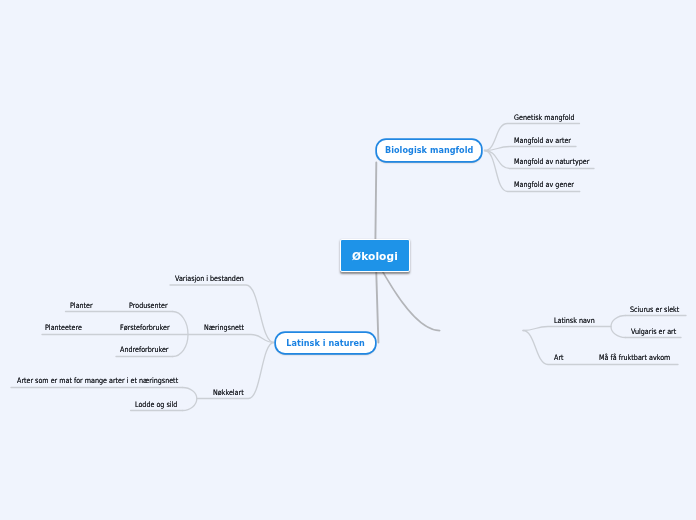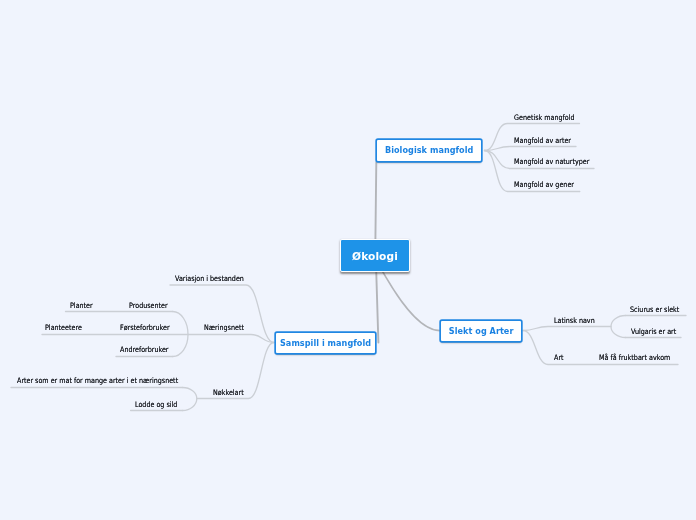--- a/index.html
+++ b/index.html
@@ -8,21 +8,21 @@
        font-family:"DejaVu Sans",sans-serif;-webkit-font-smoothing:antialiased;}
   #stage{position:relative;width:696px;height:520px;}
   svg#links{position:absolute;left:0;top:0;width:696px;height:520px;pointer-events:none;}
   .node{position:absolute;box-sizing:border-box;white-space:nowrap;}
 
   .root-node{background:#1e93e8;color:#ffffff;border:1.6px solid #ffffff;transform:translateZ(0);
              border-radius:2px;font-weight:bold;font-size:10.6px;letter-spacing:0.1px;
              display:flex;align-items:center;justify-content:center;
              box-shadow:0 1.2px 2px rgba(40,36,32,.5);}
 
-  .branch-node{background:#ffffff;color:#1a82e2;transform:translateZ(0);border-radius:1px;
+  .branch-node{background:#ffffff;color:#1a82e2;transform:translateZ(0);border-radius:9px;
                font-weight:bold;font-size:8.1px;letter-spacing:0.05px;
                display:flex;align-items:center;justify-content:center;
                box-shadow:0 0 0 1.7px #2187e2, 0 1.6px 1.8px rgba(40,36,32,.45);}
 
   .leaf{position:absolute;font-size:7.5px;color:#1b1e24;white-space:nowrap;line-height:1;
         transform:scaleX(0.853) translateZ(0);transform-origin:left top;
         text-shadow:0 0 0.35px rgba(20,22,28,.85);}
 </style>
 </head>
 <body>
@@ -50,23 +50,22 @@
       <path d="M523,330.5 C535.5,330.5 535.5,364.5 548,364.5 L678,364.5" fill="none" stroke="#cbcfd5" stroke-width="1.3" stroke-linecap="round"></path>
       <path d="M625.5,315.5 A14.5,11 0 0 0 611,326.5 A14.5,11 0 0 0 625.5,337.5" fill="none" stroke="#cbcfd5" stroke-width="1.3" stroke-linecap="round"></path>
       <path d="M625.5,315.5 L686,315.5" fill="none" stroke="#cbcfd5" stroke-width="1.3" stroke-linecap="round"></path>
       <path d="M625.5,337.5 L681,337.5" fill="none" stroke="#cbcfd5" stroke-width="1.3" stroke-linecap="round"></path>
     </svg>
 
   <div class="node root-node" style="left: 339.8px; top: 239.1px; width: 70.4px; height: 33.1px;">Økologi</div>
 
   <div class="node branch-node" style="left: 377.4px; top: 140px; width: 103.6px; height: 20.5px;">Biologisk mangfold</div>
 
-  <div class="node branch-node" style="left: 275.8px; top: 332.5px; width: 99.5px; height: 20.8px;">Samspill i mangfold</div>
+  <div class="node branch-node" style="left: 275.8px; top: 332.5px; width: 99.5px; height: 20.8px;">Latinsk i naturen</div>
 
-  <div class="node branch-node" style="left: 441.2px; top: 320.5px; width: 79.9px; height: 20.6px;">Slekt og Arter</div>
 
   <div class="leaf" style="left: 514px; top: 113.5px;">Genetisk mangfold</div>
   <div class="leaf" style="left: 514px; top: 136.8px;">Mangfold av arter</div>
   <div class="leaf" style="left: 514px; top: 158.3px;">Mangfold av naturtyper</div>
   <div class="leaf" style="left: 514px; top: 181.2px;">Mangfold av gener</div>
 
   <div class="leaf" style="left: 175px; top: 274.8px;">Variasjon i bestanden</div>
   <div class="leaf" style="left: 204px; top: 323.9px;">Næringsnett</div>
   <div class="leaf" style="left: 128.6px; top: 301.6px;">Produsenter</div>
   <div class="leaf" style="left: 70px; top: 301.6px;">Planter</div>

